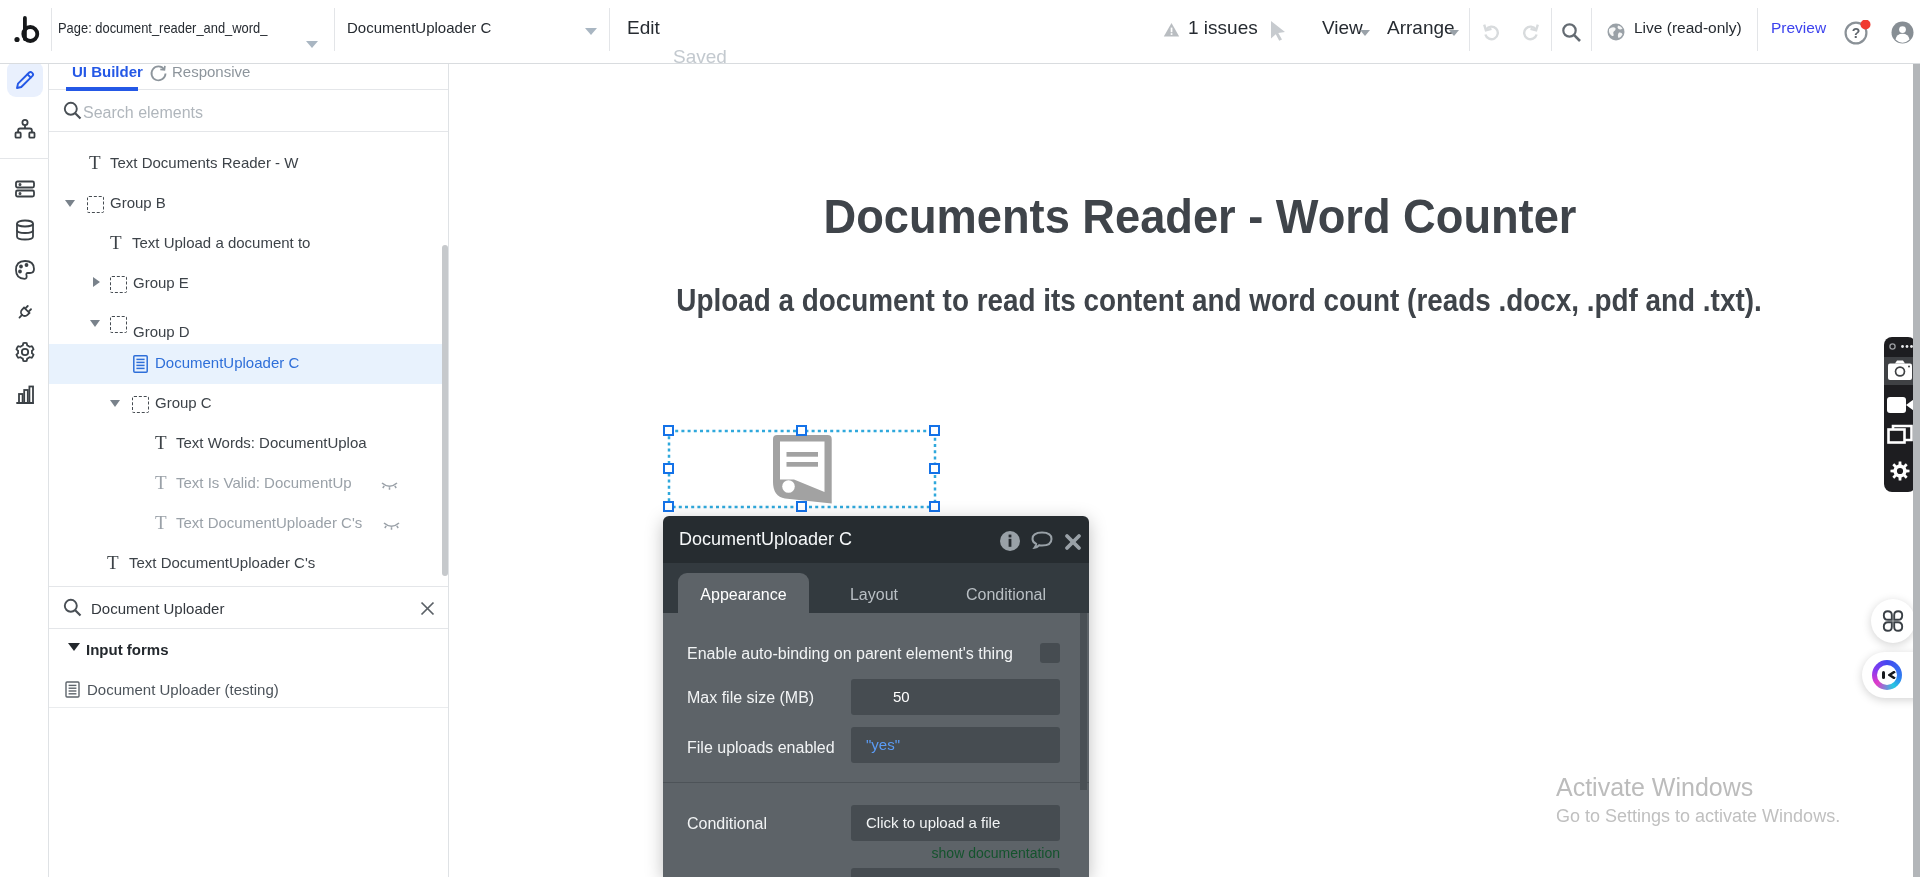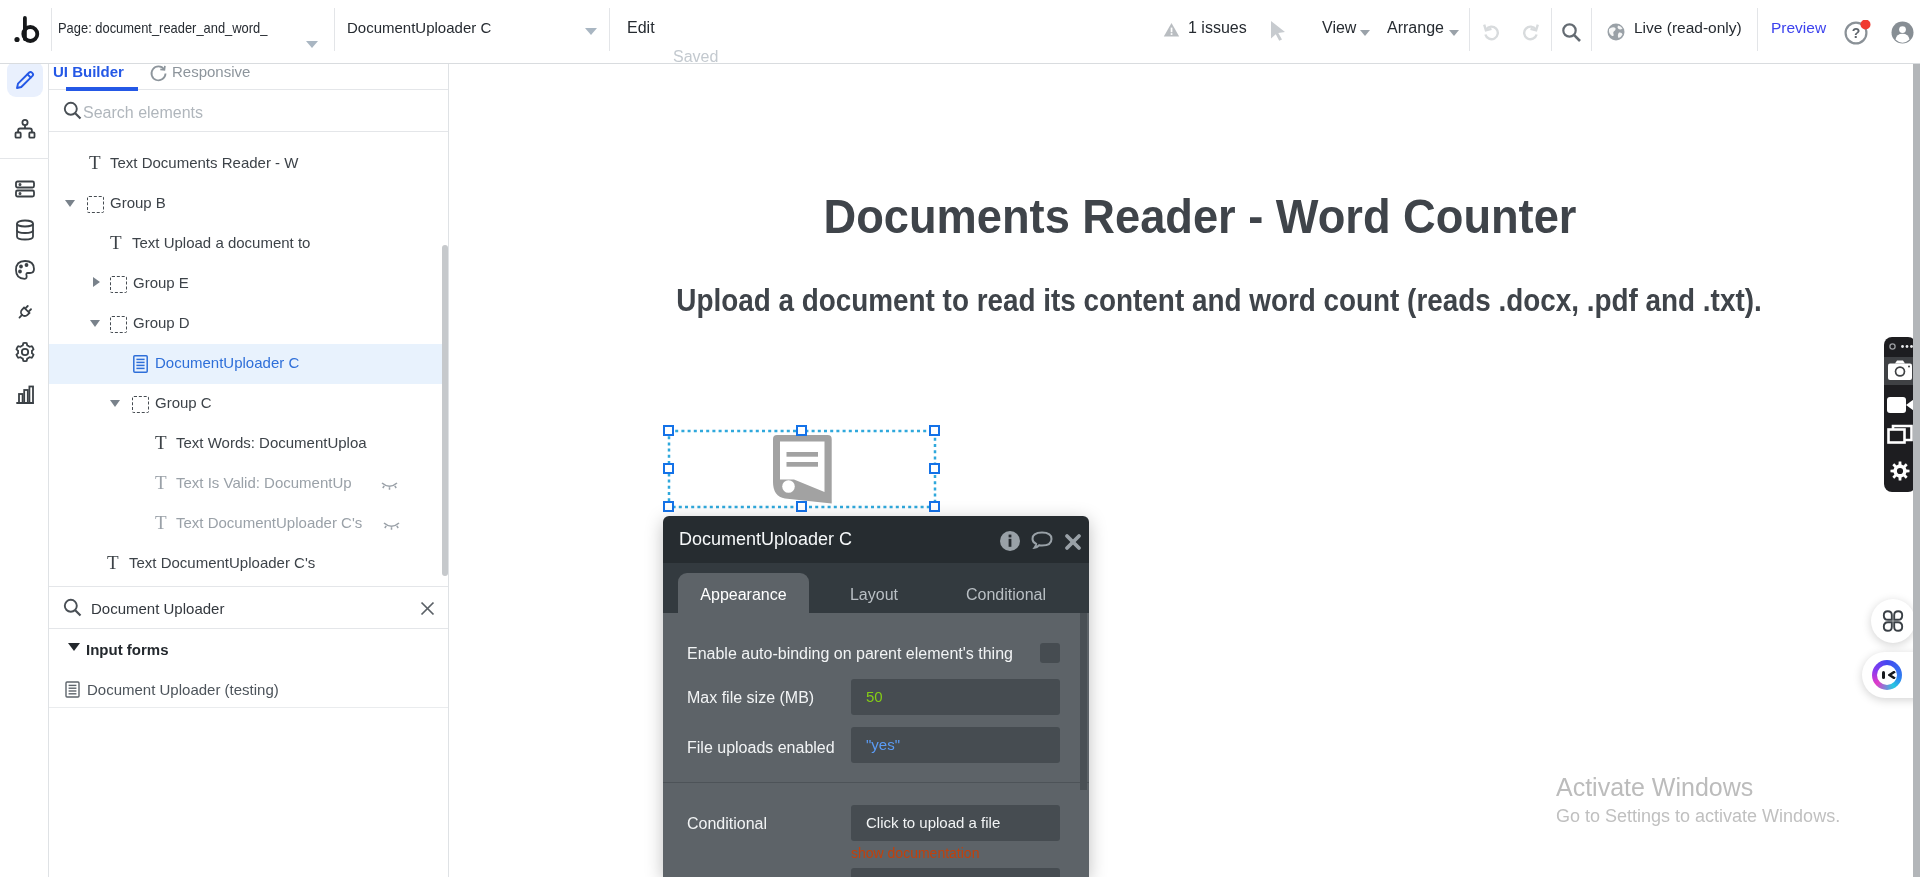--- a/index.html
+++ b/index.html
@@ -5,21 +5,21 @@
   * { margin:0; padding:0; box-sizing:border-box; }
   html,body { width:1920px; height:877px; overflow:hidden; background:#fff;
     font-family:"Liberation Sans", sans-serif; }
   #app { position:relative; width:1920px; height:877px; }
   .abs { position:absolute; }
 
   
   #topbar { position:absolute; left:0; top:0; width:1920px; height:64px; background:#fff;
     border-bottom:1px solid #d9dcdf; z-index:30; }
   .tdiv { position:absolute; top:8px; height:43px; width:1px; background:#e3e5e8; }
-  .tb-text { position:absolute; top:0; height:56px; line-height:56px; font-size:16px; color:#262b31; white-space:nowrap; }
+  .tb-text { position:absolute; top:0; height:56px; line-height:56px; font-size:19px; color:#262b31; white-space:nowrap; }
   .caret { position:absolute; width:0; height:0; border-left:6px solid transparent;
     border-right:6px solid transparent; border-top:7px solid #a9b6c2; }
 
   
   #rail { position:absolute; left:0; top:56px; width:49px; height:821px; background:#fff;
     border-right:1px solid #dfe2e5; z-index:20; }
   .rail-ic { position:absolute; left:13px; width:24px; height:24px; }
 
   
   #panel { position:absolute; left:49px; top:56px; width:400px; height:821px; background:#fff;
@@ -94,27 +94,27 @@
       </svg>
       <div class="abs" style="left:0;top:47px;width:426px;height:50px;background:#333a3f;"></div>
       <div class="abs" style="left:15px;top:57px;width:131px;height:40px;background:#5d6368;border-radius:9px 9px 0 0;"></div>
       <div class="abs ptab" style="left:15px;top:70px;width:131px;color:#fff;">Appearance</div>
       <div class="abs ptab" style="left:146px;top:70px;width:130px;color:#b9bfc4;">Layout</div>
       <div class="abs ptab" style="left:276px;top:70px;width:134px;color:#b9bfc4;">Conditional</div>
       <div class="abs" style="left:0;top:97px;width:426px;height:264px;background:#5d6368;"></div>
       <div class="abs plabel" style="left:24px;top:129px;">Enable auto-binding on parent element's thing</div>
       <div class="abs" style="left:377px;top:127px;width:20px;height:20px;background:#464c51;border-radius:3px;"></div>
       <div class="abs plabel" style="left:24px;top:173px;">Max file size (MB)</div>
-      <div class="abs pinput" style="left:188px;top:163px;"><span style="color:#84cc16;">50</span></div>
+      <div class="abs pinput" style="left:188px;top:163px;"><span style="color:#ffffff;margin-left:27px;">50</span></div>
       <div class="abs plabel" style="left:24px;top:223px;">File uploads enabled</div>
       <div class="abs pinput" style="left:188px;top:211px;"><span style="color:#5b9cf6;">"yes"</span></div>
       <div class="abs" style="left:0;top:266px;width:426px;height:1px;background:#4d5358;"></div>
       <div class="abs plabel" style="left:24px;top:299px;">Conditional</div>
       <div class="abs pinput" style="left:188px;top:289px;"><span style="color:#f2f4f5;">Click to upload a file</span></div>
-      <div class="abs" style="left:188px;top:329px;width:209px;font-size:14px;color:#c2410c;text-align:left;">show documentation</div>
+      <div class="abs" style="left:188px;top:329px;width:209px;font-size:14px;color:#14532d;text-align:right;">show documentation</div>
       <div class="abs" style="left:188px;top:352px;width:209px;height:9px;background:#464c51;border-radius:3px 3px 0 0;"></div>
       <div class="abs" style="left:417px;top:97px;width:7px;height:177px;background:#4a5055;"></div>
     </div>
 
     <div class="abs" style="left:1434px;top:280px;width:32px;height:155px;background:#1d1d20;border-radius:8px;"></div>
         <svg class="abs" style="left:1434px;top:280px;" width="32" height="155" viewBox="0 0 32 155">
       <circle cx="8.5" cy="9.5" r="2.6" fill="none" stroke="#9c9ea1" stroke-width="1.3"></circle>
       <circle cx="18.5" cy="9.5" r="1.4" fill="#e8e9ea"></circle>
       <circle cx="23" cy="9.5" r="1.4" fill="#e8e9ea"></circle>
       <circle cx="27.5" cy="9.5" r="1.4" fill="#e8e9ea"></circle>
@@ -278,21 +278,21 @@
     <svg class="rail-ic" style="top:326px;" viewBox="0 0 24 24" fill="none" stroke="#3a4045" stroke-width="1.8" stroke-linecap="round">
       <path d="M4 21 H20"></path>
       <rect x="6" y="12" width="3.6" height="9"></rect>
       <rect x="11.2" y="8" width="3.6" height="13"></rect>
       <rect x="16.4" y="4.5" width="3.6" height="16.5"></rect>
     </svg>
   </div>
   <div id="panel">
 
     <div class="abs" style="left:0;top:0;width:399px;height:34px;border-bottom:1px solid #e4e6e9;"></div>
-    <div class="abs" style="left:4px;top:7px;font-size:15px;font-weight:700;color:#2458e6;">UI Builder</div>
+    <div class="abs" style="left:23px;top:7px;font-size:15px;font-weight:700;color:#2458e6;">UI Builder</div>
     <div class="abs" style="left:17px;top:31px;width:72px;height:4px;background:#2458e6;"></div>
     <svg class="abs" style="left:100px;top:8px;" width="19" height="19" viewBox="0 0 19 19" fill="none" stroke="#8d959c" stroke-width="1.8">
       <path d="M15.2 5.3 A7 7 0 1 0 16.5 9.5"></path>
       <path d="M15.9 1.8 L15.4 5.9 L11.3 5.4" stroke-width="1.7"></path>
     </svg>
     <div class="abs" style="left:123px;top:7px;font-size:15px;color:#8d959c;">Responsive</div>
 
     <div class="abs" style="left:0;top:34px;width:399px;height:42px;border-bottom:1px solid #e4e6e9;"></div>
     <svg class="abs" style="left:14px;top:45px;" width="19" height="19" viewBox="0 0 19 19">
       <circle cx="7.8" cy="7.8" r="6" fill="none" stroke="#494f55" stroke-width="1.9"></circle>
@@ -311,21 +311,21 @@
 
     <div class="abs ticon" style="left:61px;top:177px;">T</div>
     <div class="abs row-label" style="left:83px;top:178px;text-align:right;">Text Upload a document to</div>
 
     <div class="abs cright" style="left:44px;top:221px;"></div>
     <div class="abs gicon" style="left:61px;top:220px;"></div>
     <div class="abs row-label" style="left:84px;top:218px;">Group E</div>
 
     <div class="abs cdown" style="left:41px;top:264px;"></div>
     <div class="abs gicon" style="left:61px;top:260px;"></div>
-    <div class="abs row-label" style="left:84px;top:258px;">Group D</div>
+    <div class="abs row-label" style="left:84px;top:267px;">Group D</div>
 
     <svg class="abs" style="left:84px;top:299px;" width="15" height="18" viewBox="0 0 15 18" fill="none" stroke="#2e6fd9" stroke-width="1.5">
       <rect x="0.8" y="0.8" width="13.4" height="16.4" rx="1"></rect>
       <line x1="3.4" y1="4.4" x2="11.6" y2="4.4"></line>
         <line x1="3.4" y1="7.4" x2="11.6" y2="7.4"></line>
       <line x1="3.4" y1="10.4" x2="11.6" y2="10.4"></line>
         <line x1="3.4" y1="13.4" x2="11.6" y2="13.4"></line>
     </svg>
     <div class="abs row-label" style="left:106px;top:298px;color:#2e6fd9;">DocumentUploader C</div>
 

